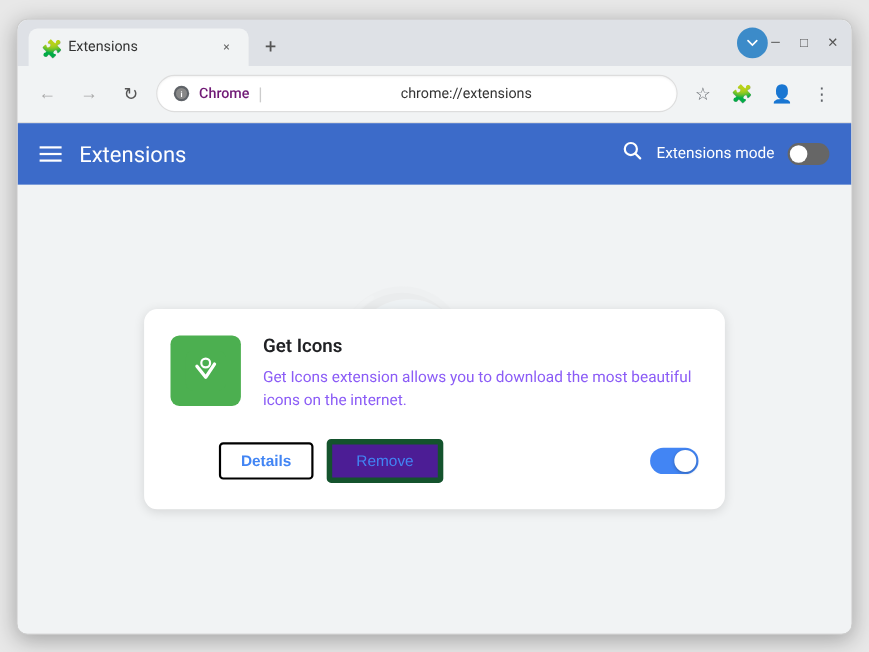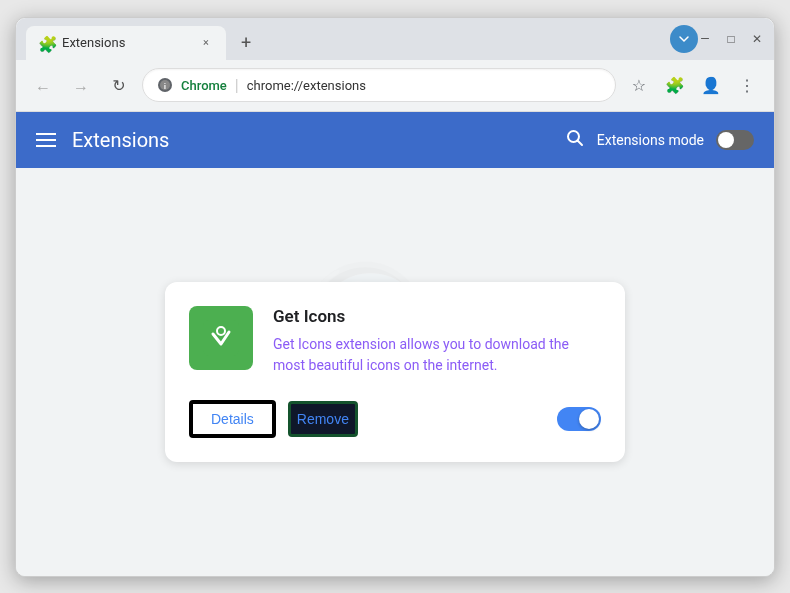--- a/index.html
+++ b/index.html
@@ -146,33 +146,34 @@
       display: flex;
       align-items: center;
       padding: 0 14px;
       gap: 8px;
       border: 1px solid #ddd;
       box-shadow: inset 0 1px 2px rgba(0,0,0,0.05);
     }
 
     .address-chrome {
       font-size: 13px;
-      color: #15803d;
+      color: #701a75;
       font-weight: 500;
     }
 
     .address-separator {
       color: #ccc;
       font-size: 16px;
     }
 
     .address-url {
       font-size: 13px;
       color: #333;
       flex: 1;
+      text-align: center;
     }
 
     .nav-icons {
       display: flex;
       align-items: center;
       gap: 6px;
     }
 
     .nav-icon-btn {
       width: 30px;
@@ -279,21 +280,21 @@
       pointer-events: none;
       user-select: none;
     }
 
     
     .extension-card {
       background: #fff;
       border-radius: 12px;
       box-shadow: 0 2px 10px rgba(0,0,0,0.12);
       padding: 24px;
-      width: 460px;
+      width: 528px;
       position: relative;
       z-index: 1;
     }
 
     .card-top {
       display: flex;
       gap: 20px;
       align-items: flex-start;
       margin-bottom: 24px;
     }
@@ -332,33 +333,34 @@
     }
 
     .card-bottom {
       display: flex;
       align-items: center;
       gap: 12px;
     }
 
     .btn-details {
       padding: 7px 18px;
-      border: 4px solid #000000;
+      border: 2px solid #000000;
       background: #fff;
       border-radius: 4px;
       font-size: 14px;
       color: #4285f4;
       cursor: pointer;
-      font-weight: 400;
+      font-weight: 700;
+      margin-left: 44px;
     }
 
     .btn-remove {
-      padding: 7px 6px;
-      border: 3px solid #14532d;
-      background: #0f172a;
+      padding: 7px 22px;
+      border: 5px solid #14532d;
+      background: #4c1d95;
       border-radius: 4px;
       font-size: 14px;
       color: #4285f4;
       cursor: pointer;
       font-weight: 500;
     }
 
     .toggle-on {
       width: 44px;
       height: 24px;

